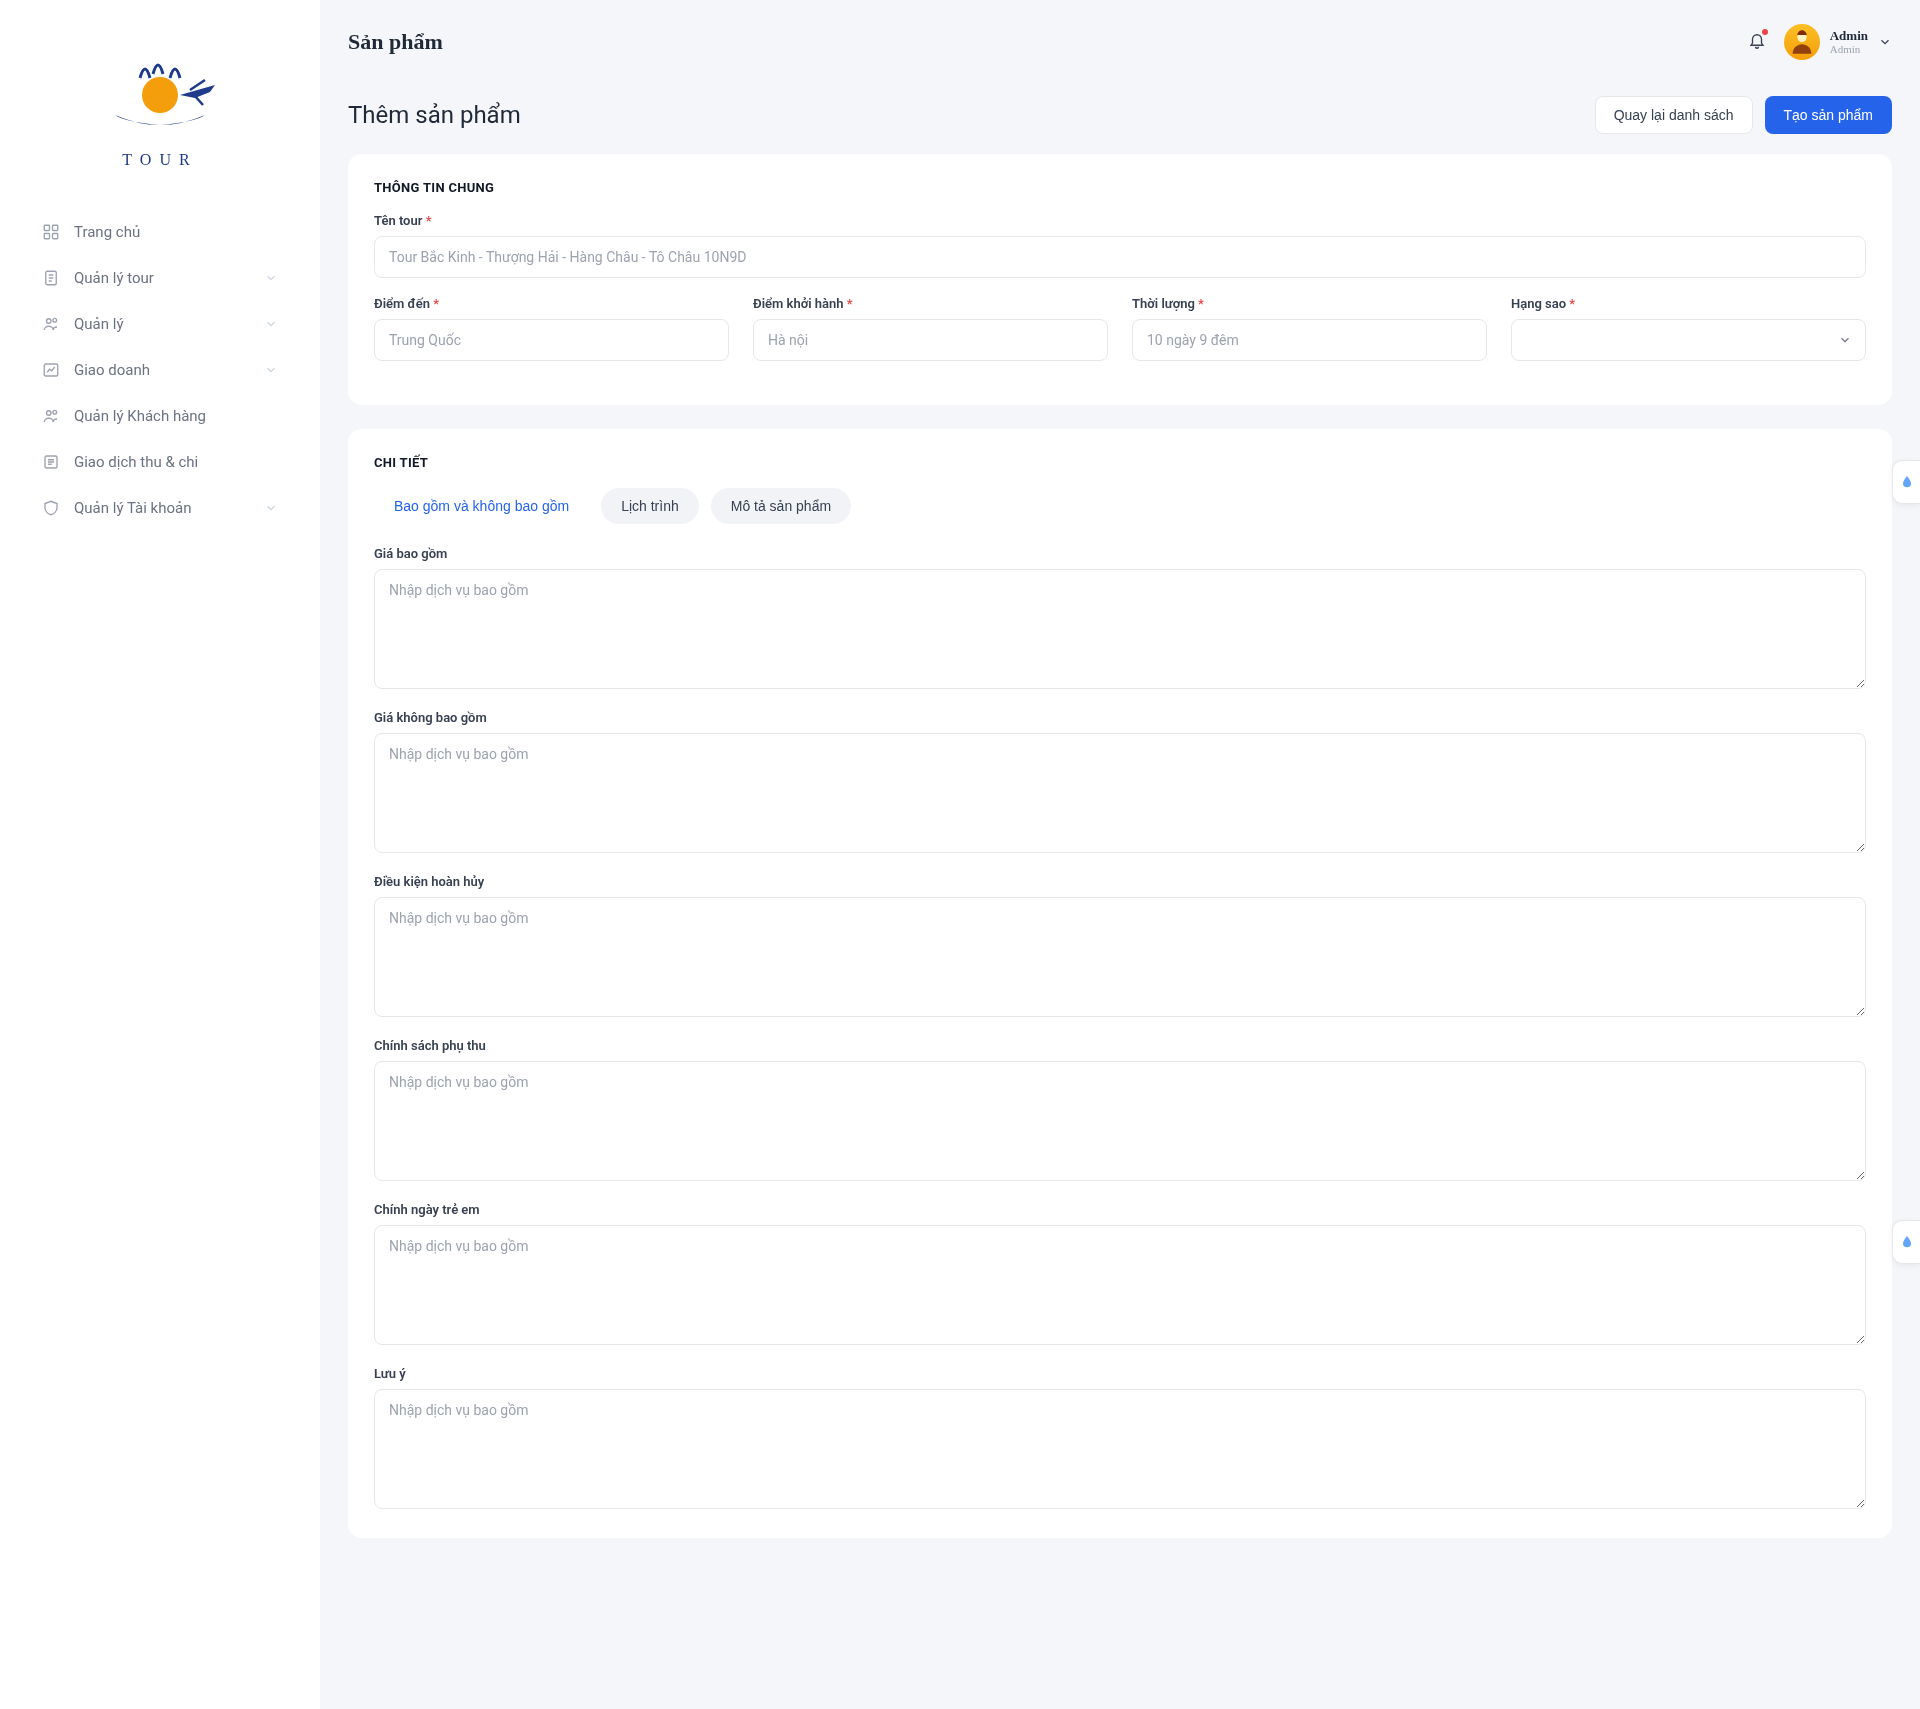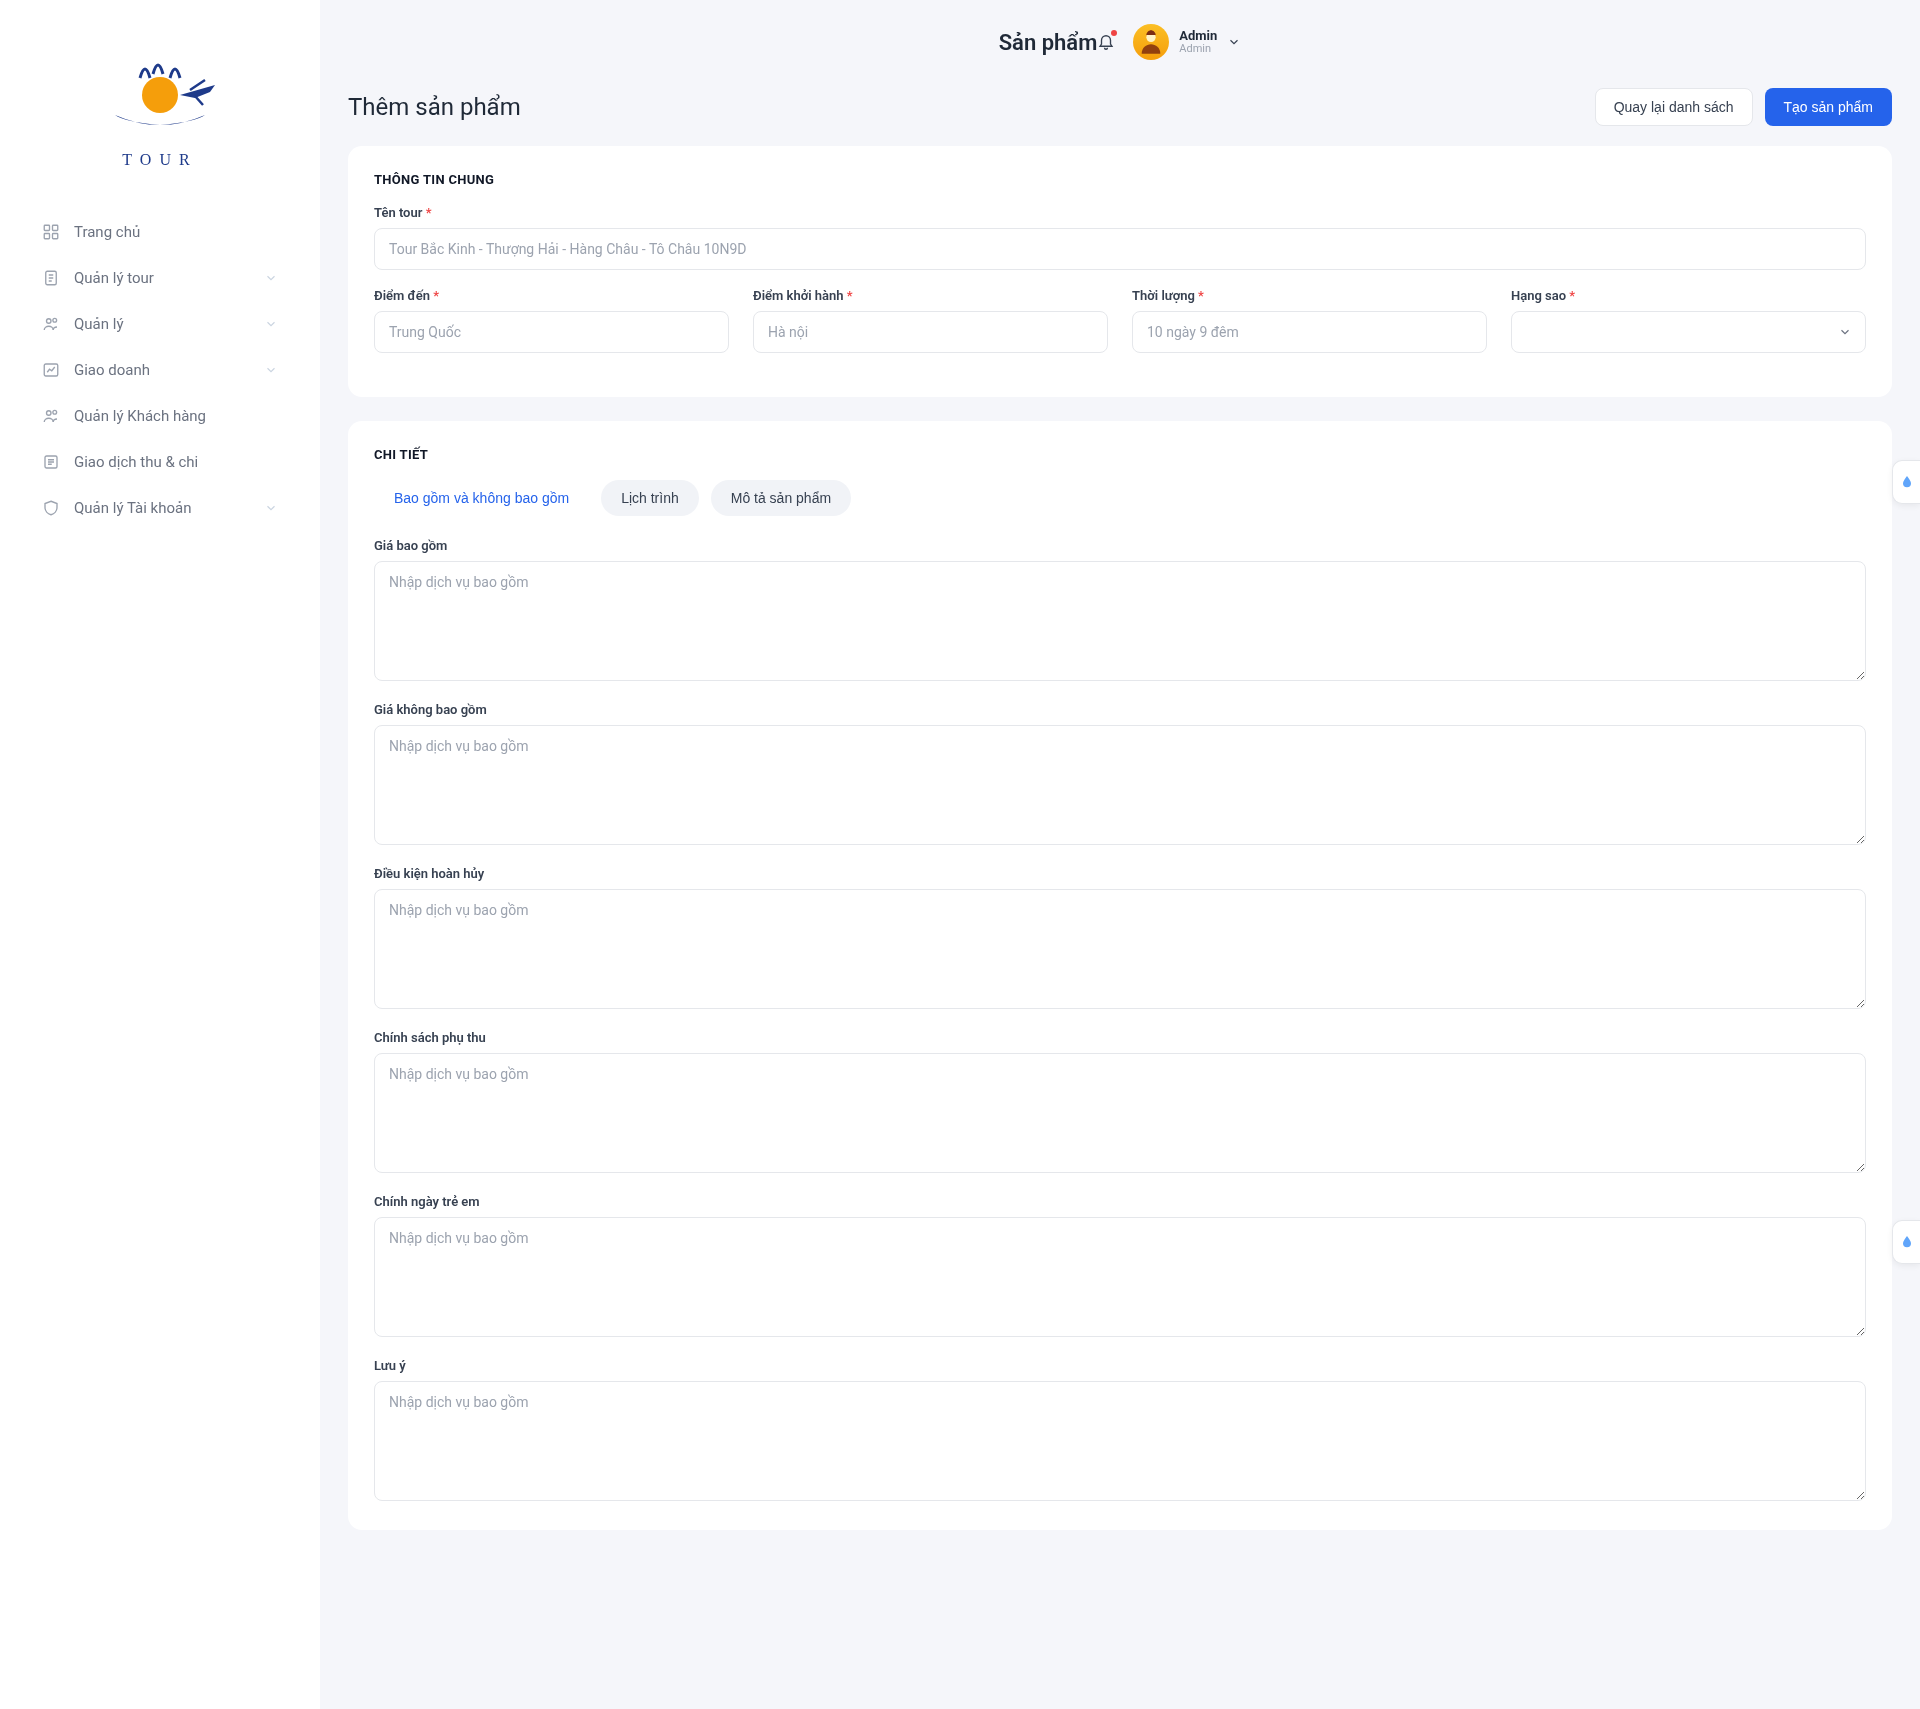--- a/index.html
+++ b/index.html
@@ -39,22 +39,23 @@
 }
 .nav-icon { width: 18px; height: 18px; stroke: #9ca3af; fill: none; stroke-width: 1.8; flex-shrink: 0; }
 .nav-label { flex: 1; font-size: 15px; }
 .nav-chev { width: 14px; height: 14px; stroke: #cbd5e1; fill: none; stroke-width: 2; }
 
 
 .main { flex: 1; padding: 24px 28px 60px; min-width: 0; }
 .topbar {
   display: flex;
   align-items: center;
-  justify-content: center;
-  margin-bottom: 28px;
+  justify-content: space-between;
+  margin-bottom: 36px;
+  font-family: Liberation Serif, serif;
 }
 .page-title { font-size: 22px; font-weight: 600; color: #1f2937; }
 .top-right { display: flex; align-items: center; gap: 18px; }
 .bell-wrap { position: relative; }
 .bell-icon { width: 18px; height: 18px; stroke: #374151; fill: none; stroke-width: 1.8; }
 .bell-dot { position: absolute; top: -2px; right: -2px; width: 6px; height: 6px; background: #ef4444; border-radius: 50%; }
 .user { display: flex; align-items: center; gap: 10px; cursor: pointer; }
 .avatar {
   width: 36px; height: 36px; border-radius: 50%;
   background: linear-gradient(180deg,#fbbf24 0%,#f59e0b 100%);

